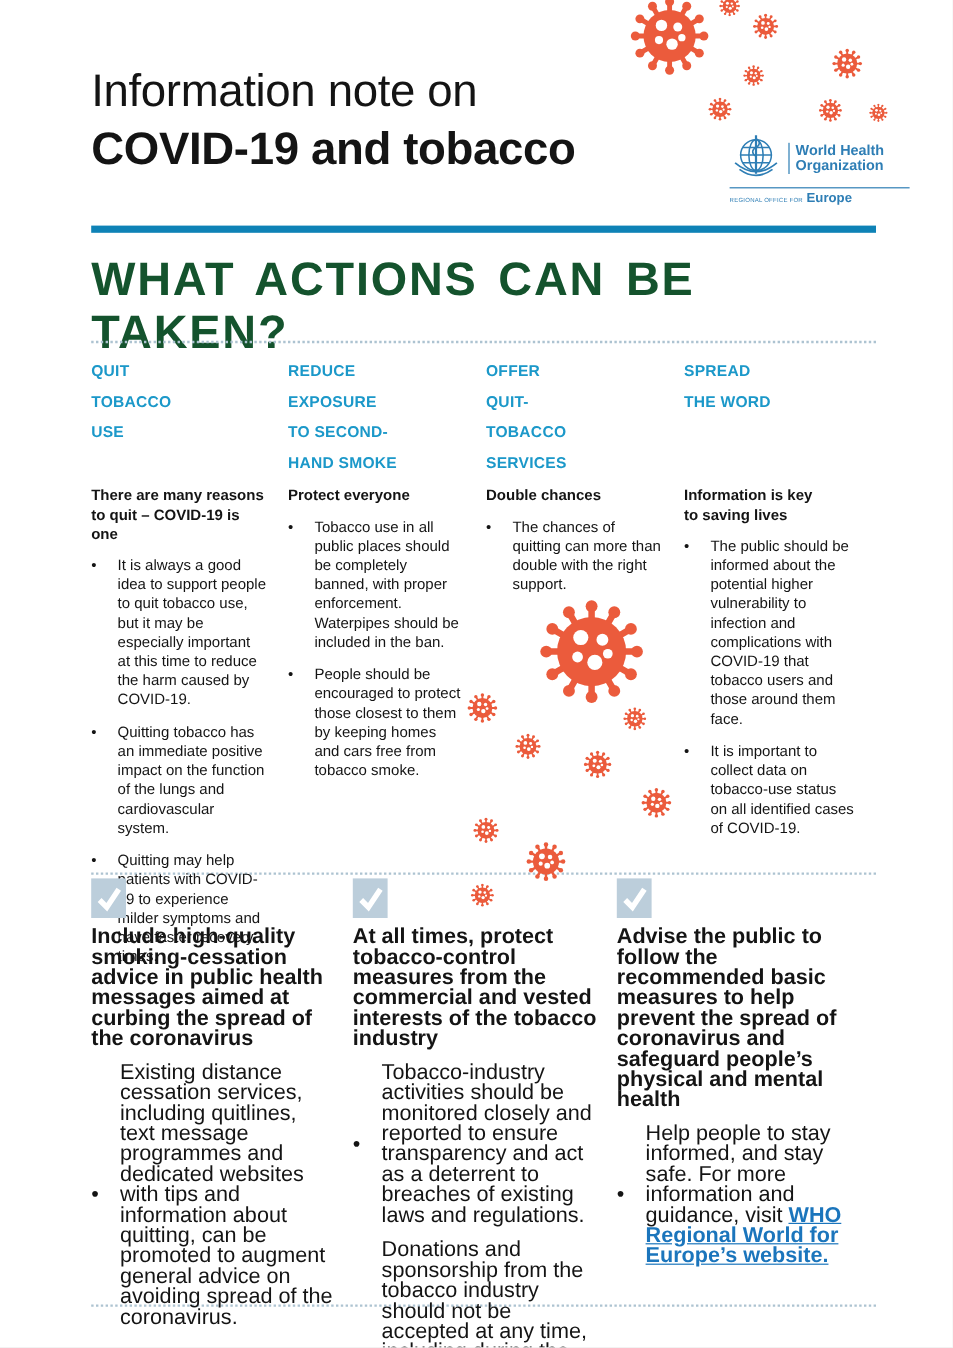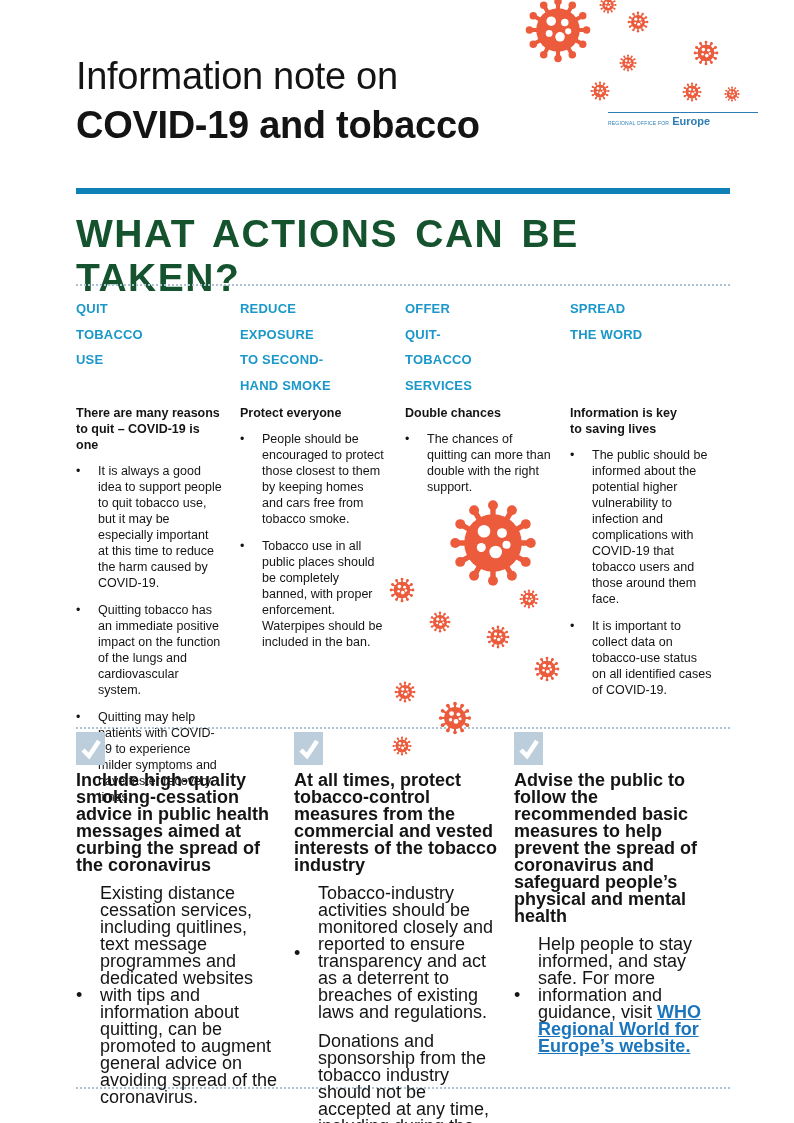--- a/index.html
+++ b/index.html
@@ -103,20 +103,39 @@
 </svg>
 
 <div class="page">
 
   <div class="title">
     <div class="t1">Information note on</div>
     <div class="t2">COVID-19 and tobacco</div>
   </div>
 
   <div class="who-logo">
+    <div class="who-top">
+      <svg class="who-emblem" width="44" height="44" viewBox="0 0 48 48">
+        <g fill="none" stroke="#2E7EB5" stroke-width="1.4">
+          <circle cx="24" cy="21" r="14"></circle>
+          <ellipse cx="24" cy="21" rx="6.5" ry="14"></ellipse>
+          <line x1="10" y1="21" x2="38" y2="21"></line>
+          <line x1="12" y1="14" x2="36" y2="14"></line>
+          <line x1="12" y1="28" x2="36" y2="28"></line>
+          <line x1="24" y1="3" x2="24" y2="38" stroke-width="2"></line>
+          <path d="M24,6 c4,2 4,6 0,8 c-4,2 -4,6 0,8" stroke-width="1.4"></path>
+          <path d="M5,28 q19,16 38,0" stroke-width="1.6"></path>
+          <path d="M9,34 q15,11 30,0" stroke-width="1.6"></path>
+        </g>
+      </svg>
+      <div class="who-name">
+        <div>World Health</div>
+        <div>Organization</div>
+      </div>
+    </div>
     <div class="who-region">
       <span class="pfx">REGIONAL OFFICE FOR</span>
       <span class="eur">Europe</span>
     </div>
   </div>
 
   <div class="blue-rule"></div>
 
   <div class="section-heading">WHAT ACTIONS CAN BE TAKEN?</div>
 
@@ -196,24 +215,24 @@
         </div>
     </div>
 
     <div class="col">
       <div class="col-h pre">REDUCE
 EXPOSURE
 TO SECOND-
 HAND SMOKE</div>
       <p class="sub-h pre">Protect everyone</p>
       <div class="bullet">
+          <span>Tobacco use in all public places should be completely banned, with proper enforcement. Waterpipes should be included in the ban.</span>
+        </div>
+      <div class="bullet">
           <span>People should be encouraged to protect those closest to them by keeping homes and cars free from tobacco smoke.</span>
-        </div>
-      <div class="bullet">
-          <span>Tobacco use in all public places should be completely banned, with proper enforcement. Waterpipes should be included in the ban.</span>
         </div>
     </div>
 
     <div class="col">
       <div class="col-h pre">OFFER
 QUIT-
 TOBACCO
 SERVICES</div>
       <p class="sub-h pre">Double chances</p>
       <div class="bullet">

